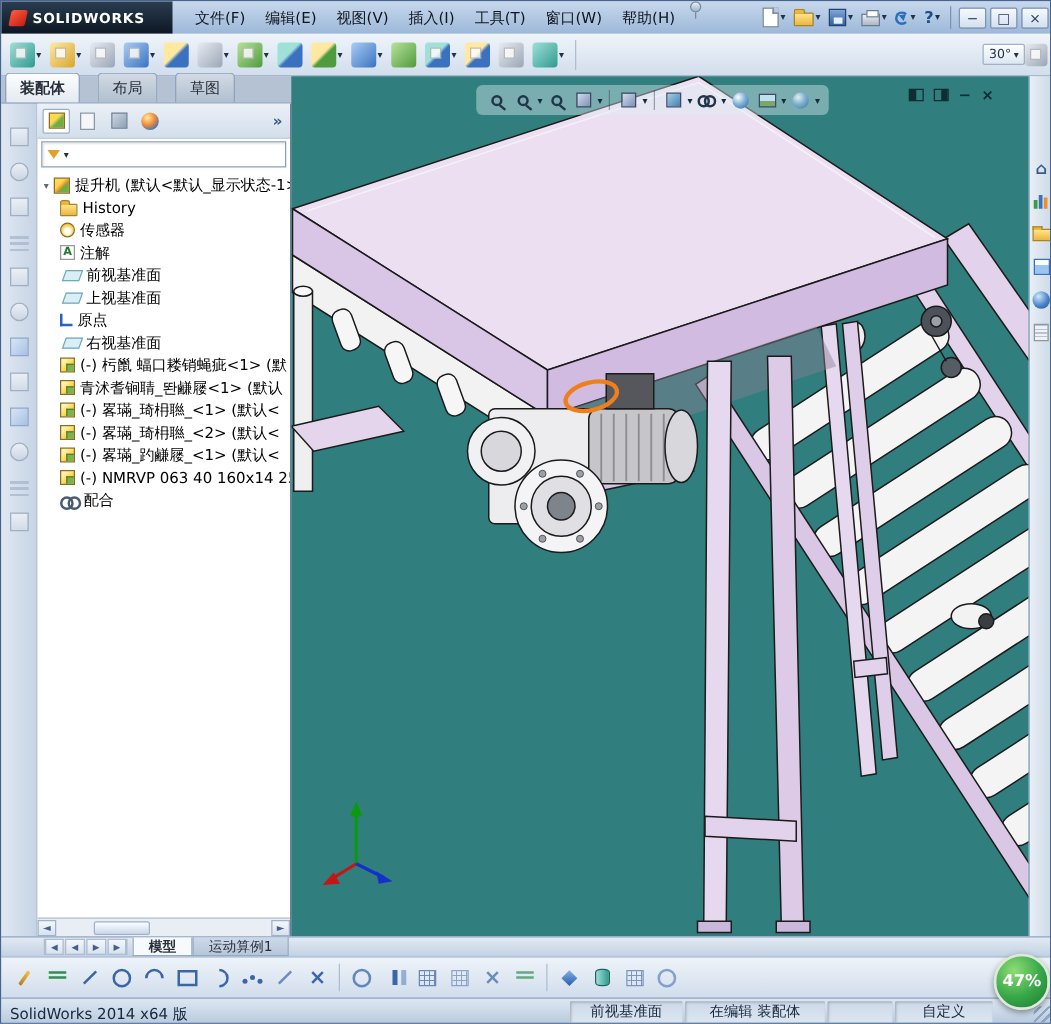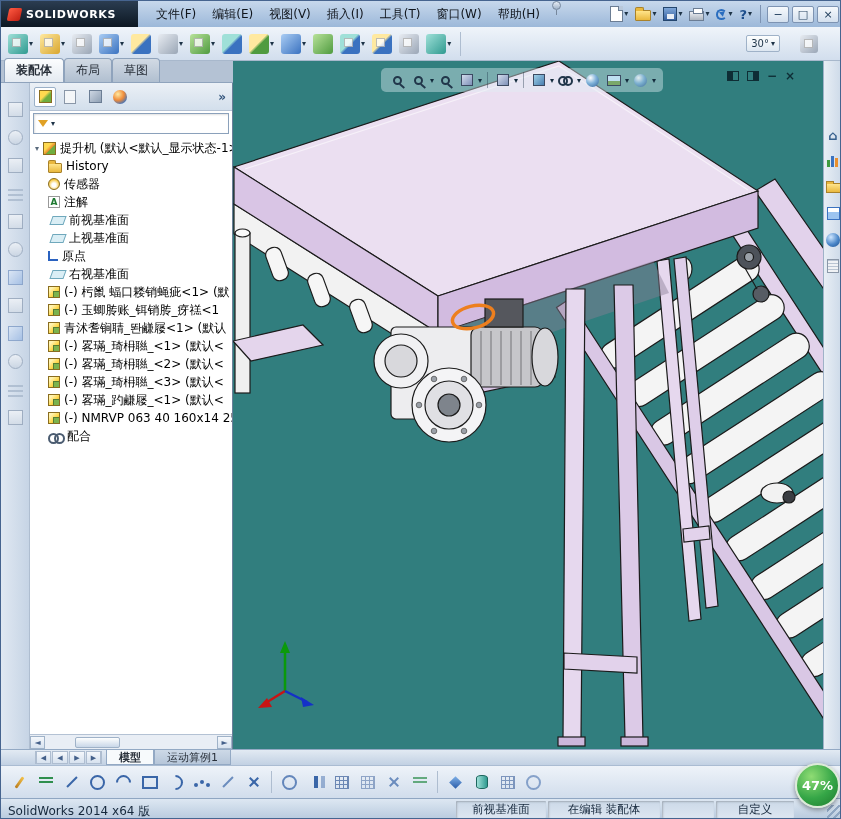--- a/index.html
+++ b/index.html
@@ -39,25 +39,25 @@
   .ti.det::after{content:'';position:absolute;left:4px;top:4px;width:7px;height:7px;background:rgba(255,255,255,.8);border:1px solid rgba(0,0,0,.25);}
   .v-teal{background:linear-gradient(135deg,#9fe0d8,#2f9a90);}
   .v-yellow{background:linear-gradient(135deg,#ffe9a0,#d9a62e);}
   .v-green{background:linear-gradient(135deg,#b8e29a,#4f9b3f);}
   .v-blue{background:linear-gradient(135deg,#aacdf4,#3a72c0);}
   .v-gray{background:linear-gradient(135deg,#e8ecf2,#9aa6b6);}
   .v-gy{background:linear-gradient(135deg,#ffe9a0 45%,#4f9b3f 55%);}
   .v-tb{background:linear-gradient(135deg,#9fe0d8 45%,#3a72c0 55%);}
   .v-yb{background:linear-gradient(135deg,#ffe9a0 45%,#3a72c0 55%);}
   .t2sep{width:1px;height:24px;background:#aebdd0;margin:0 3px;}
-  .t2right{margin-left:auto;display:flex;align-items:center;gap:20px;margin-right:24px;}
+  .t2right{margin-left:auto;display:flex;align-items:center;gap:0;margin-right:4px;}
   .angbtn{display:flex;align-items:center;gap:2px;border:1px solid #9fb2c8;background:linear-gradient(#fdfefe,#dde7f1);padding:2px 4px;border-radius:2px;font-size:10px;color:#1d3347;}
 
   
-  .cmtabs{position:absolute;left:0;top:60px;width:232px;height:22px;background:#b4c2d4;display:flex;align-items:flex-end;padding-left:3px;gap:0;border-bottom:1px solid #8fa3bc;}
+  .cmtabs{position:absolute;left:0;top:60px;width:232px;height:22px;background:#b4c2d4;display:flex;align-items:flex-end;padding-left:3px;gap:14px;border-bottom:1px solid #8fa3bc;}
   .cmtab{padding:3px 11px 3px;background:linear-gradient(#d2dae4,#b0bfd0);border:1px solid #8fa3bc;border-bottom:none;border-radius:4px 4px 0 0;color:#29303a;}
   .cmtab.active{background:linear-gradient(#fcfdfe,#e4eaf1);font-weight:bold;}
 
   
   .leftstrip{position:absolute;left:0;top:82px;width:29px;height:666px;background:linear-gradient(90deg,#e0e8f2,#c6d4e5);border-right:1px solid #aebdd0;display:flex;flex-direction:column;align-items:center;padding-top:16px;gap:8px;}
   .lsb{width:22px;height:20px;display:flex;align-items:center;justify-content:center;}
   .lsi{width:15px;height:15px;opacity:.8;}
   .ls1{border:1px solid #93a3b8;background:linear-gradient(#f1f4f8,#d3dce7);}
   .ls2{border:1px solid #93a3b8;border-radius:50%;background:linear-gradient(#f1f4f8,#c9d4e2);}
   .ls3{background:repeating-linear-gradient(0deg,#a8b8cc 0 2px,transparent 2px 5px);}
@@ -382,37 +382,29 @@
       <div class="trow child">
           <span class="tico ic-plane"></span>
           <span class="lbl">右视基准面</span>
         </div>
       <div class="trow child">
           <span class="tico ic-part"></span>
           <span class="lbl">(-) 杇巤 蝠口耧销蝇疵&lt;1&gt; (默</span>
         </div>
       <div class="trow child">
           <span class="tico ic-part"></span>
-          <span class="lbl">(-) 玉蝍䏝账_铒销䏝_疨禚&lt;1</span>
-        </div>
-      <div class="trow child">
-          <span class="tico ic-part"></span>
           <span class="lbl">青沭耆锏聙_똰鹻屦&lt;1&gt; (默认</span>
         </div>
       <div class="trow child">
           <span class="tico ic-part"></span>
           <span class="lbl">(-) 畧璊_琦枏聮_&lt;1&gt; (默认&lt;</span>
         </div>
       <div class="trow child">
           <span class="tico ic-part"></span>
           <span class="lbl">(-) 畧璊_琦枏聮_&lt;2&gt; (默认&lt;</span>
-        </div>
-      <div class="trow child">
-          <span class="tico ic-part"></span>
-          <span class="lbl">(-) 畧璊_琦枏聮_&lt;3&gt; (默认&lt;</span>
         </div>
       <div class="trow child">
           <span class="tico ic-part"></span>
           <span class="lbl">(-) 畧璊_趵鹻屦_&lt;1&gt; (默认&lt;</span>
         </div>
       <div class="trow child">
           <span class="tico ic-part"></span>
           <span class="lbl">(-) NMRVP 063 40 160x14 25 NC</span>
         </div>
       <div class="trow child">

